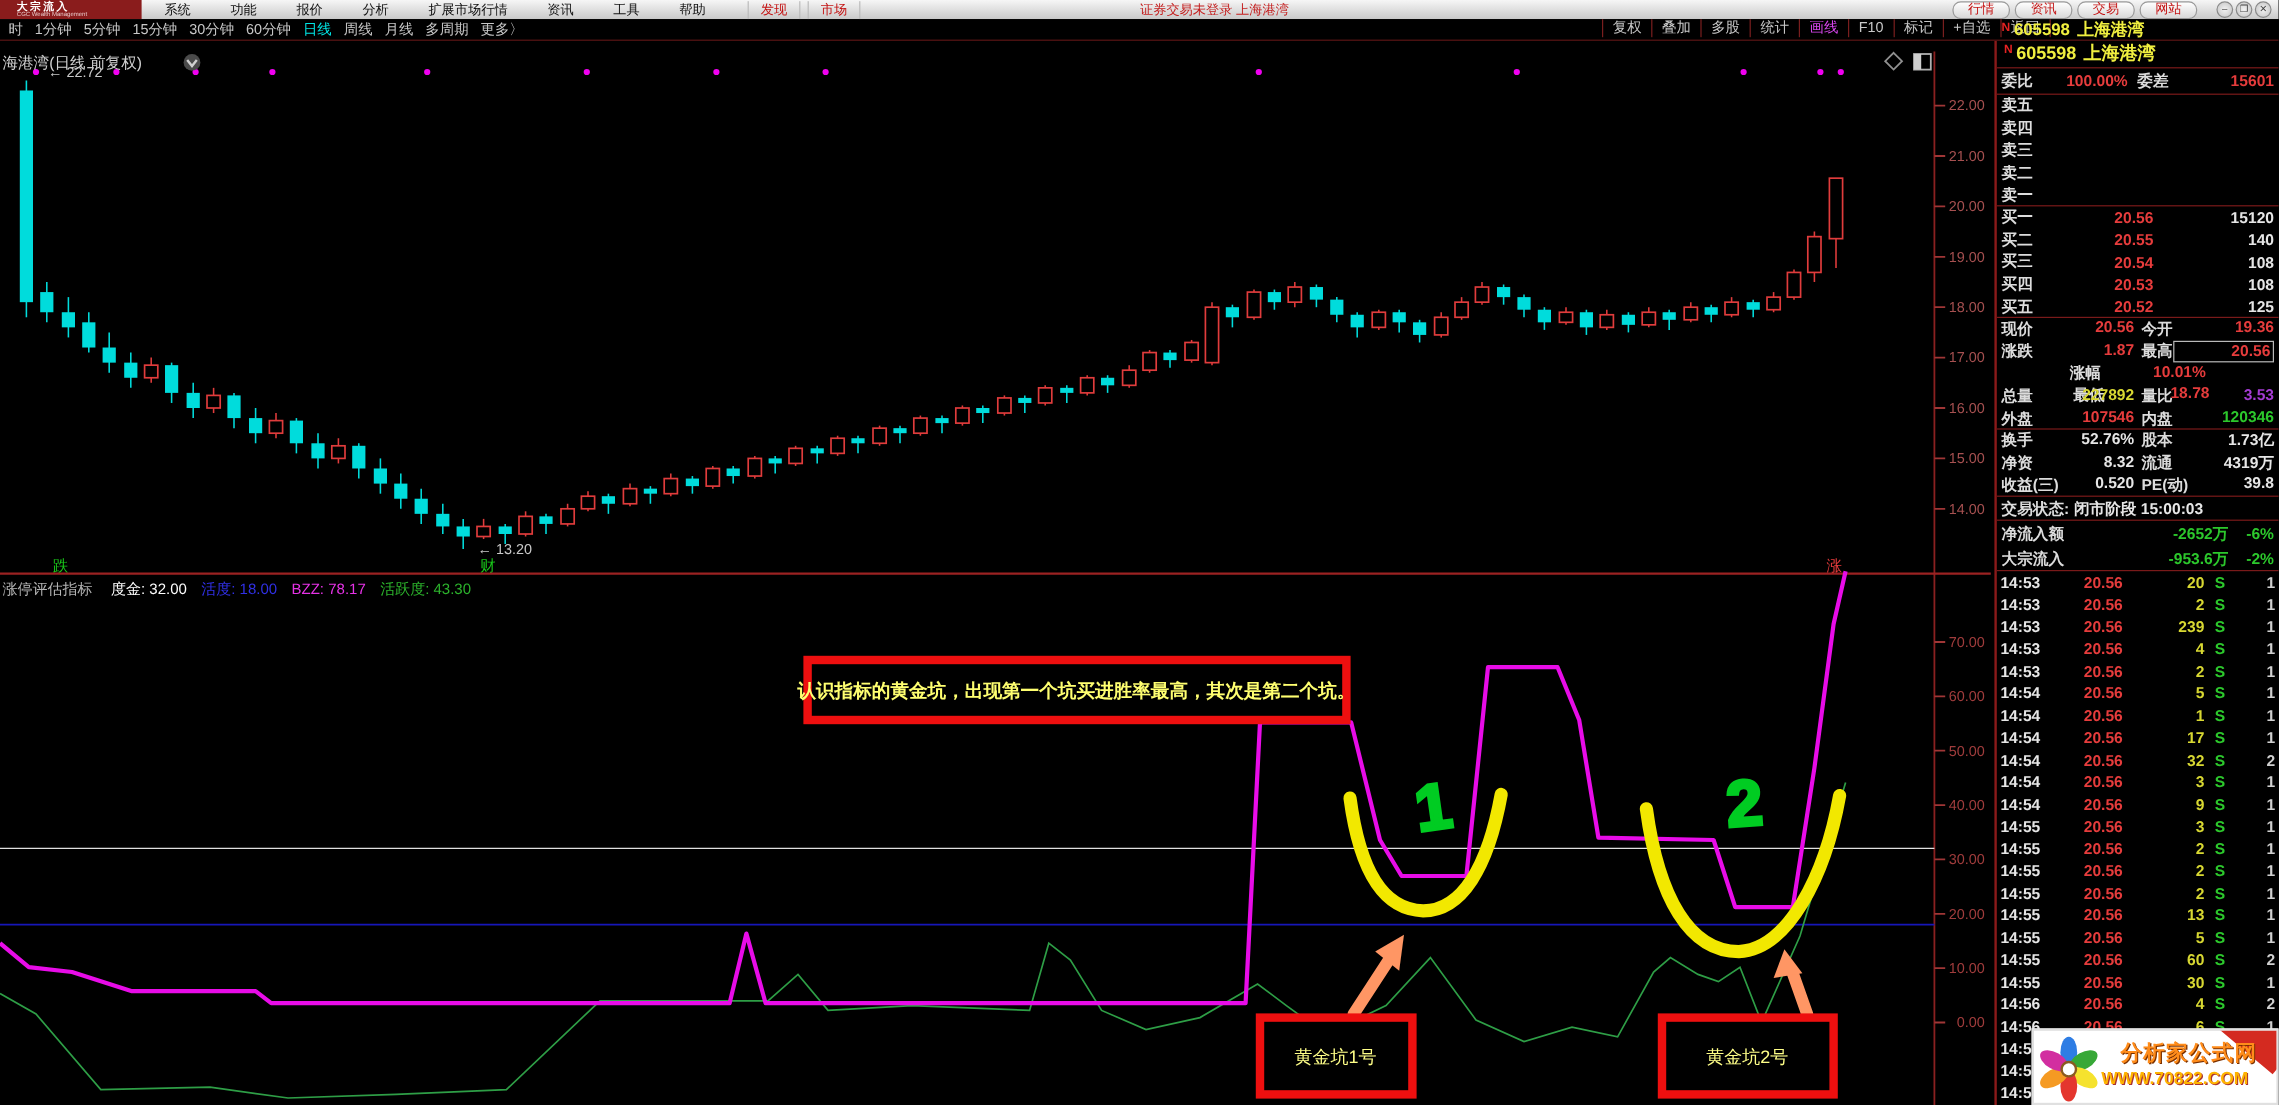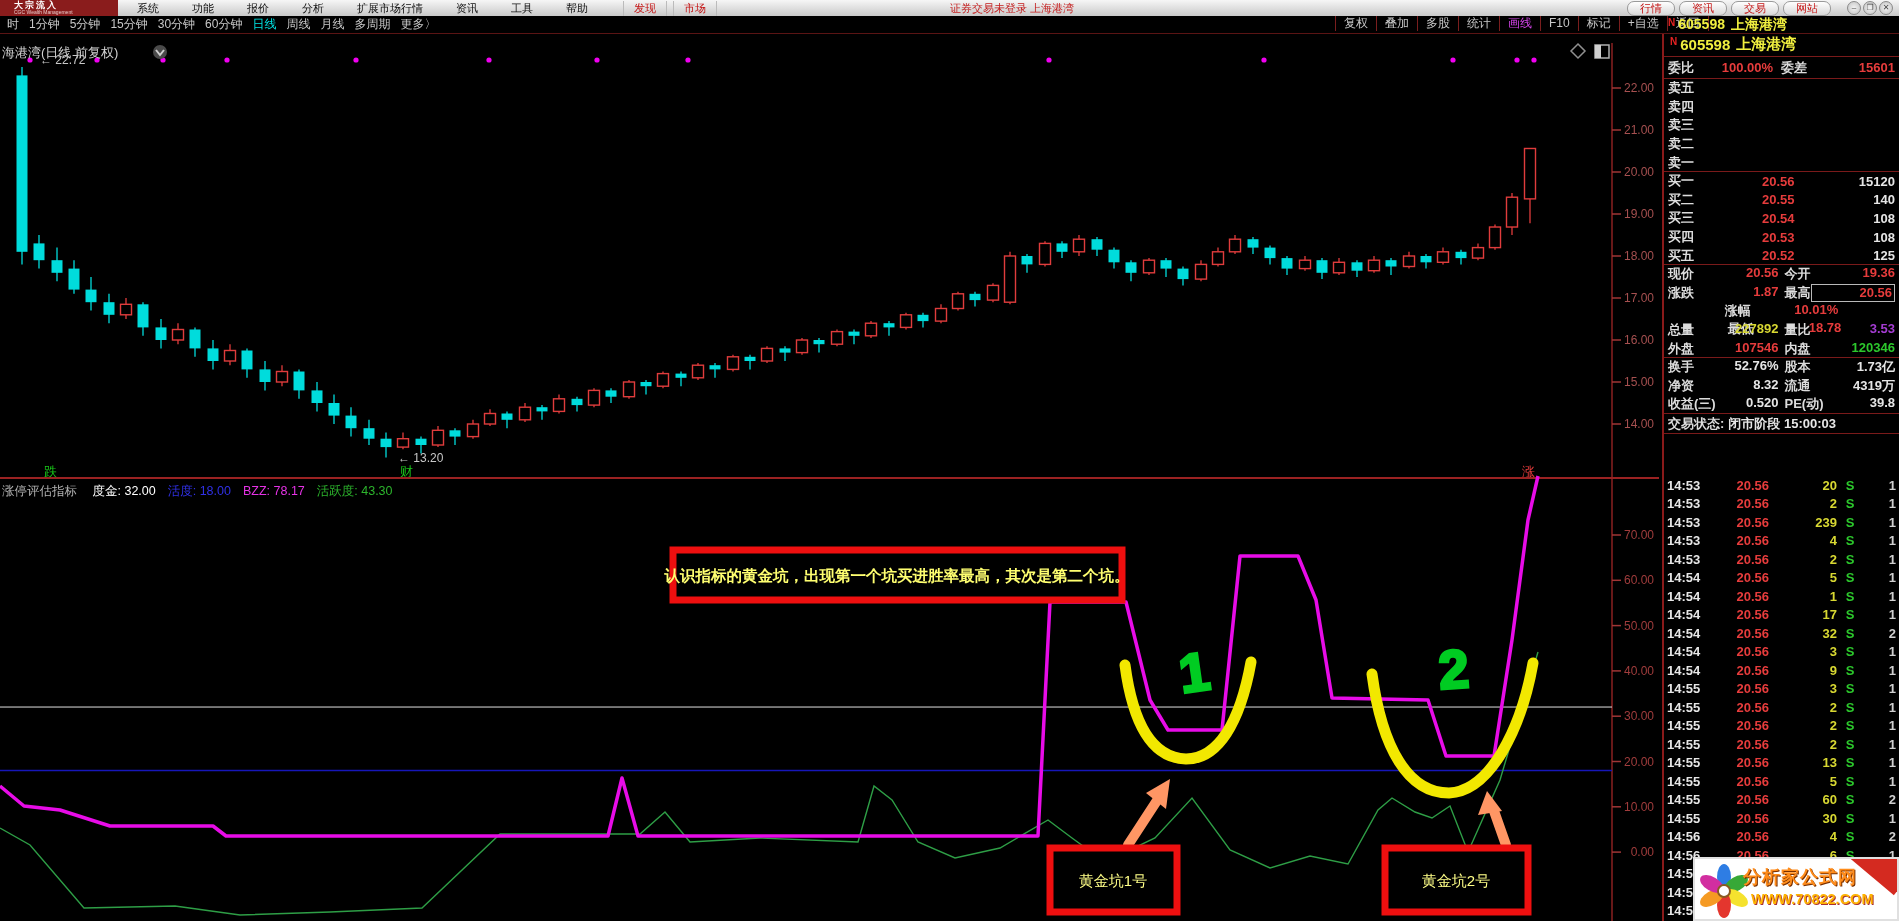--- a/index.html
+++ b/index.html
@@ -49,21 +49,21 @@
   .hdr{display:flex;align-items:center;padding:2px 6px;}
   .tickrow{display:flex;align-items:center;height:18.5px;padding:0 3px;box-sizing:border-box;}
   .tk-t{width:44px;color:#e6e6e6;} .tk-p{width:58px;text-align:right;color:#e63c3c;}
   .tk-v{width:68px;text-align:right;color:#d8d832;} .tk-f{width:26px;text-align:center;color:#2cc82c;}
   .tk-n{flex:1;text-align:right;color:#cfcfcf;}
   
   .siteLogo{position:absolute;right:0;bottom:0;width:206px;height:64px;background:#fff;
     border:2px solid #e0e0e0;box-sizing:border-box;overflow:hidden;z-index:9;}
   .siteLogo .ribbon{position:absolute;right:-18px;top:-22px;width:60px;height:44px;
     background:#d42a20;transform:rotate(40deg);}
-  .siteLogo .nm{position:absolute;left:48px;top:6px;font-size:18px;font-weight:bold;color:#ff8c1a;
+  .siteLogo .nm{position:absolute;left:72px;top:6px;font-size:18px;font-weight:bold;color:#ff8c1a;
     text-shadow:1px 1px 0 #7a3000;letter-spacing:1px;}
   .siteLogo .url{position:absolute;left:56px;top:32px;font-size:14.5px;font-weight:bold;color:#ffb400;
     text-shadow:1px 1px 0 #a33;}
   svg text{font-family:"Liberation Sans",sans-serif;}
 </style>
 </head>
 <body>
 
 <div id="app">
 
@@ -743,20 +743,32 @@
           <span class="half-r" style="padding-left: 6px;">
             <span class="lab">PE(动)</span>
             <span class="val-white grow">39.8</span>
           </span>
         </div>
       </div>
     <div class="sect prow" style="top:381px;height:20px;">
       <span class="lab">交易状态:</span>
       <span class="val-white" style="margin-left:4px;">闭市阶段 15:00:03</span>
     </div>
+    <div class="sect" id="flows" style="top:401px;height:42px;">
+        <div class="prow" style="height: 21px;">
+          <span class="lab">净流入额</span>
+          <span class="val-green grow">-2652万</span>
+          <span class="val-green" style="width: 38px; text-align: right;">-6%</span>
+        </div>
+        <div class="prow" style="height: 21px;">
+          <span class="lab">大宗流入</span>
+          <span class="val-green grow">-953.6万</span>
+          <span class="val-green" style="width: 38px; text-align: right;">-2%</span>
+        </div>
+      </div>
     <div class="sect" id="ticklist" style="top:443px;height:445px;border-bottom:none;overflow:hidden;">
         <div class="tickrow">
           <span class="tk-t">14:53</span>
           <span class="tk-p">20.56</span>
           <span class="tk-v">20</span>
           <span class="tk-f">S</span>
           <span class="tk-n">1</span>
         </div>
         <div class="tickrow">
           <span class="tk-t">14:53</span>

